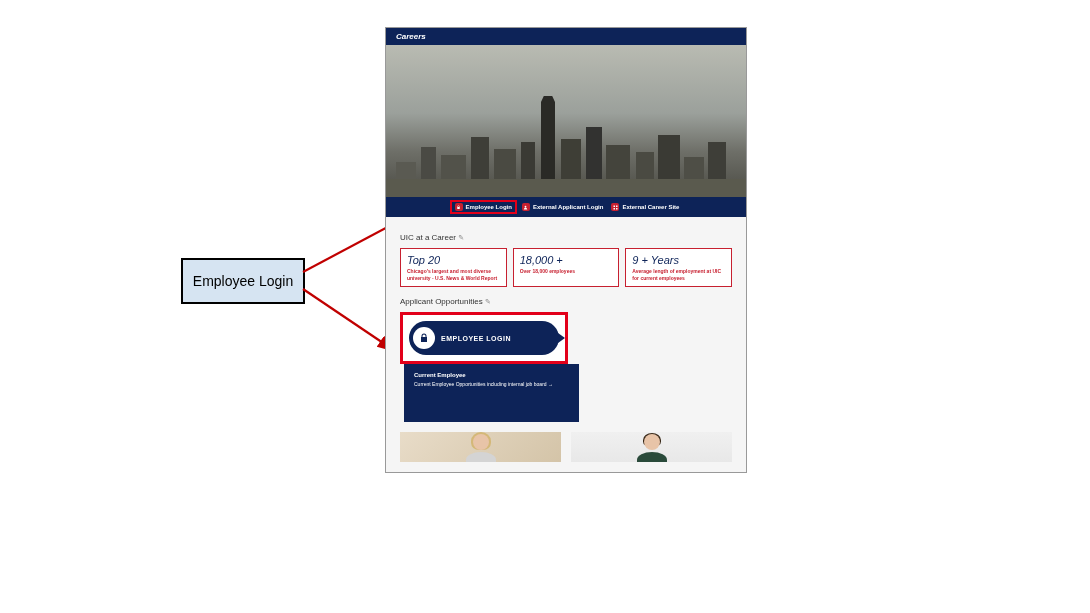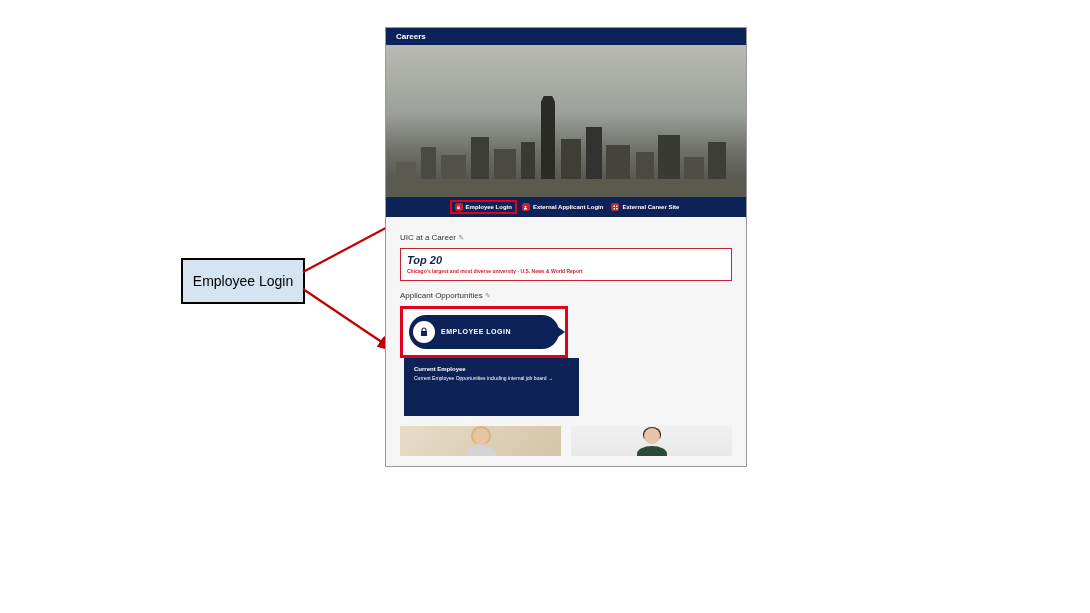--- a/index.html
+++ b/index.html
@@ -1,31 +1,31 @@
 <!DOCTYPE html>
 <html><head>
 <meta charset="utf-8">
 <style>
   html,body{margin:0;padding:0;width:1090px;height:613px;background:#fff;font-family:Arial,Helvetica,sans-serif;position:relative;overflow:hidden}
   .page-wrap{position:absolute;left:385px;top:27px;width:360px;border:1px solid #999}
-  .topbar{background:#0d2358;color:#fff;font-size:8px;font-weight:bold;padding:4px 10px;}
+  .topbar{background:#0d2358;color:#fff;font-size:8px;font-weight:bold;padding:4px 10px;font-style:italic}
   .hero{height:152px;background:linear-gradient(to bottom,#b9bbb2 0%,#9ba09b 45%,#6e6f68 70%,#4b4b44 100%);position:relative;overflow:hidden}
   .skyline{position:absolute;bottom:0;left:0;right:0;height:100px}
   .bld{position:absolute;bottom:0;background:#4a4a45}
   .navbar{background:#0d2358;padding:5px 0;display:flex;justify-content:center;gap:8px}
   .nav-item{display:flex;align-items:center;gap:3px;color:#fff;font-size:6px;font-weight:bold}
   .nav-icon{width:8px;height:8px;background:#c72030;border-radius:2px;display:flex;align-items:center;justify-content:center}
   .nav-icon svg{width:5px;height:5px}
   .hl-nav{border:2px solid #e2001a;padding:1px 3px;margin:-2px -3px}
   .content{background:#f5f5f5;padding:10px 14px}
   .sect-title{font-size:8px;color:#333;margin:6px 0}
   .edit-i{font-size:7px;color:#888}
   .stats{display:flex;gap:6px;margin-bottom:10px}
   .stat{flex:1;border:1px solid #c72030;padding:5px 6px;background:#fff}
-  .stat-h{color:#0d2358;font-weight:700;font-size:11px;font-style:italic}
+  .stat-h{color:#0d2358;font-weight:400;font-size:11px;font-style:italic}
   .stat-d{color:#c72030;font-size:5px;font-weight:bold;line-height:1.3;margin-top:2px}
   .opp-box{border:3px solid #e2001a;padding:6px;background:#fff;width:150px;display:inline-block;vertical-align:top}
   .emp-login-btn{background:#0d2358;border-radius:20px;padding:6px 10px 6px 4px;display:flex;align-items:center;gap:6px;position:relative}
   .emp-login-btn:after{content:"";position:absolute;right:-6px;top:50%;margin-top:-5px;border-left:7px solid #0d2358;border-top:5px solid transparent;border-bottom:5px solid transparent}
   .lock-circ{width:22px;height:22px;border-radius:50%;background:#fff;display:flex;align-items:center;justify-content:center}
   .lock-circ svg{width:12px;height:12px}
   .emp-login-txt{color:#fff;font-size:7px;font-weight:bold;letter-spacing:0.5px}
   .curr-emp{display:inline-block;vertical-align:top;background:#0d2358;color:#fff;padding:8px 10px;font-size:5px;width:155px;height:42px;margin-left:4px}
   .curr-emp-h{font-weight:bold;font-size:6px;margin-bottom:3px}
   .photos{display:flex;gap:10px;margin-top:10px}
@@ -121,20 +121,28 @@
     <div class="sect-title">
       <span>UIC at a Career</span>
       <span class="edit-i"> ✎</span>
     </div>
 
     <div class="stats">
       <div class="stat">
         <div class="stat-h">Top 20</div>
         <div class="stat-d">Chicago's largest and most diverse university - U.S. News &amp; World Report</div>
       </div>
+      <div class="stat">
+        <div class="stat-h">18,000 +</div>
+        <div class="stat-d">Over 18,000 employees</div>
+      </div>
+      <div class="stat">
+        <div class="stat-h">9 + Years</div>
+        <div class="stat-d">Average length of employment at UIC for current employees</div>
+      </div>
     </div>
 
     <div class="sect-title">
       <span>Applicant Opportunities</span>
       <span class="edit-i"> ✎</span>
     </div>
 
     <div>
       <div class="opp-box">
         <div class="emp-login-btn">

